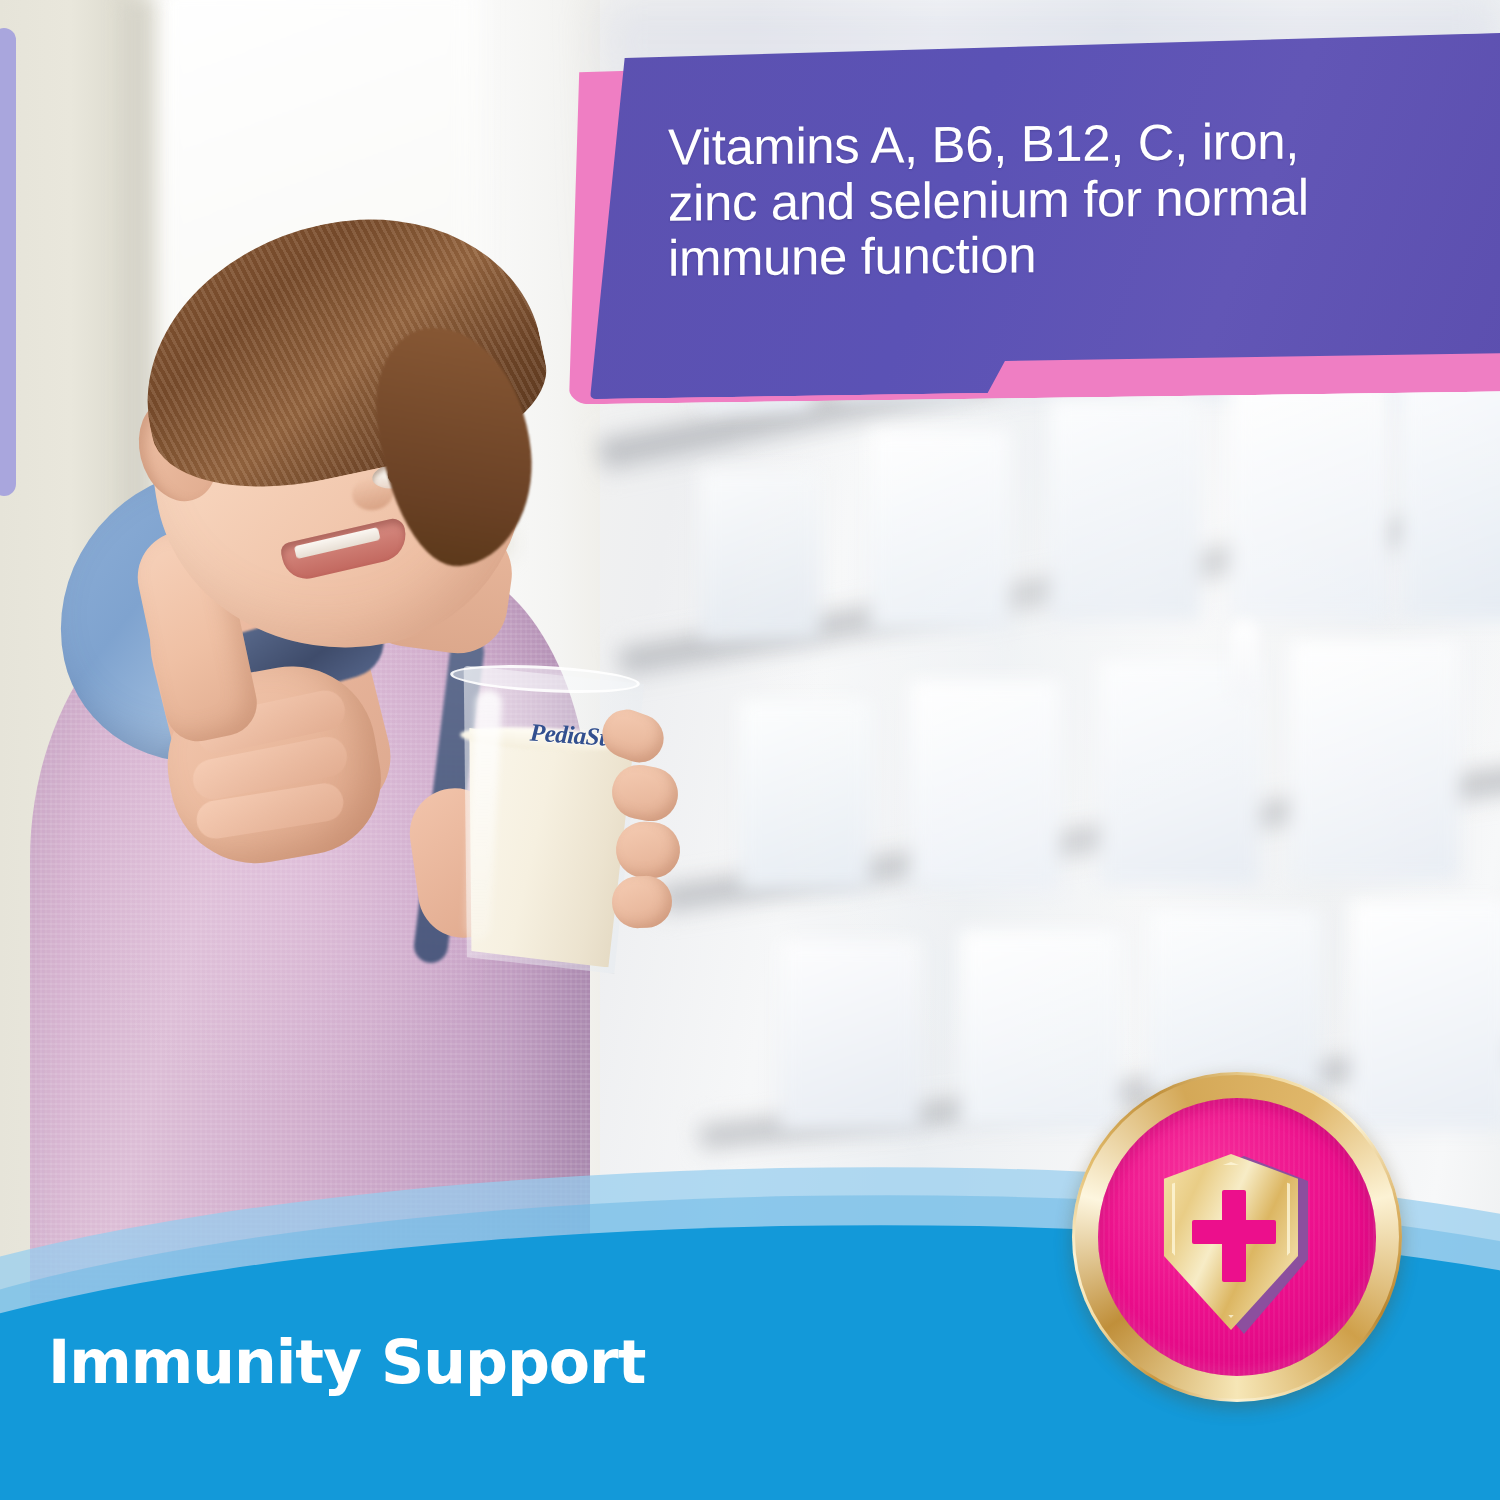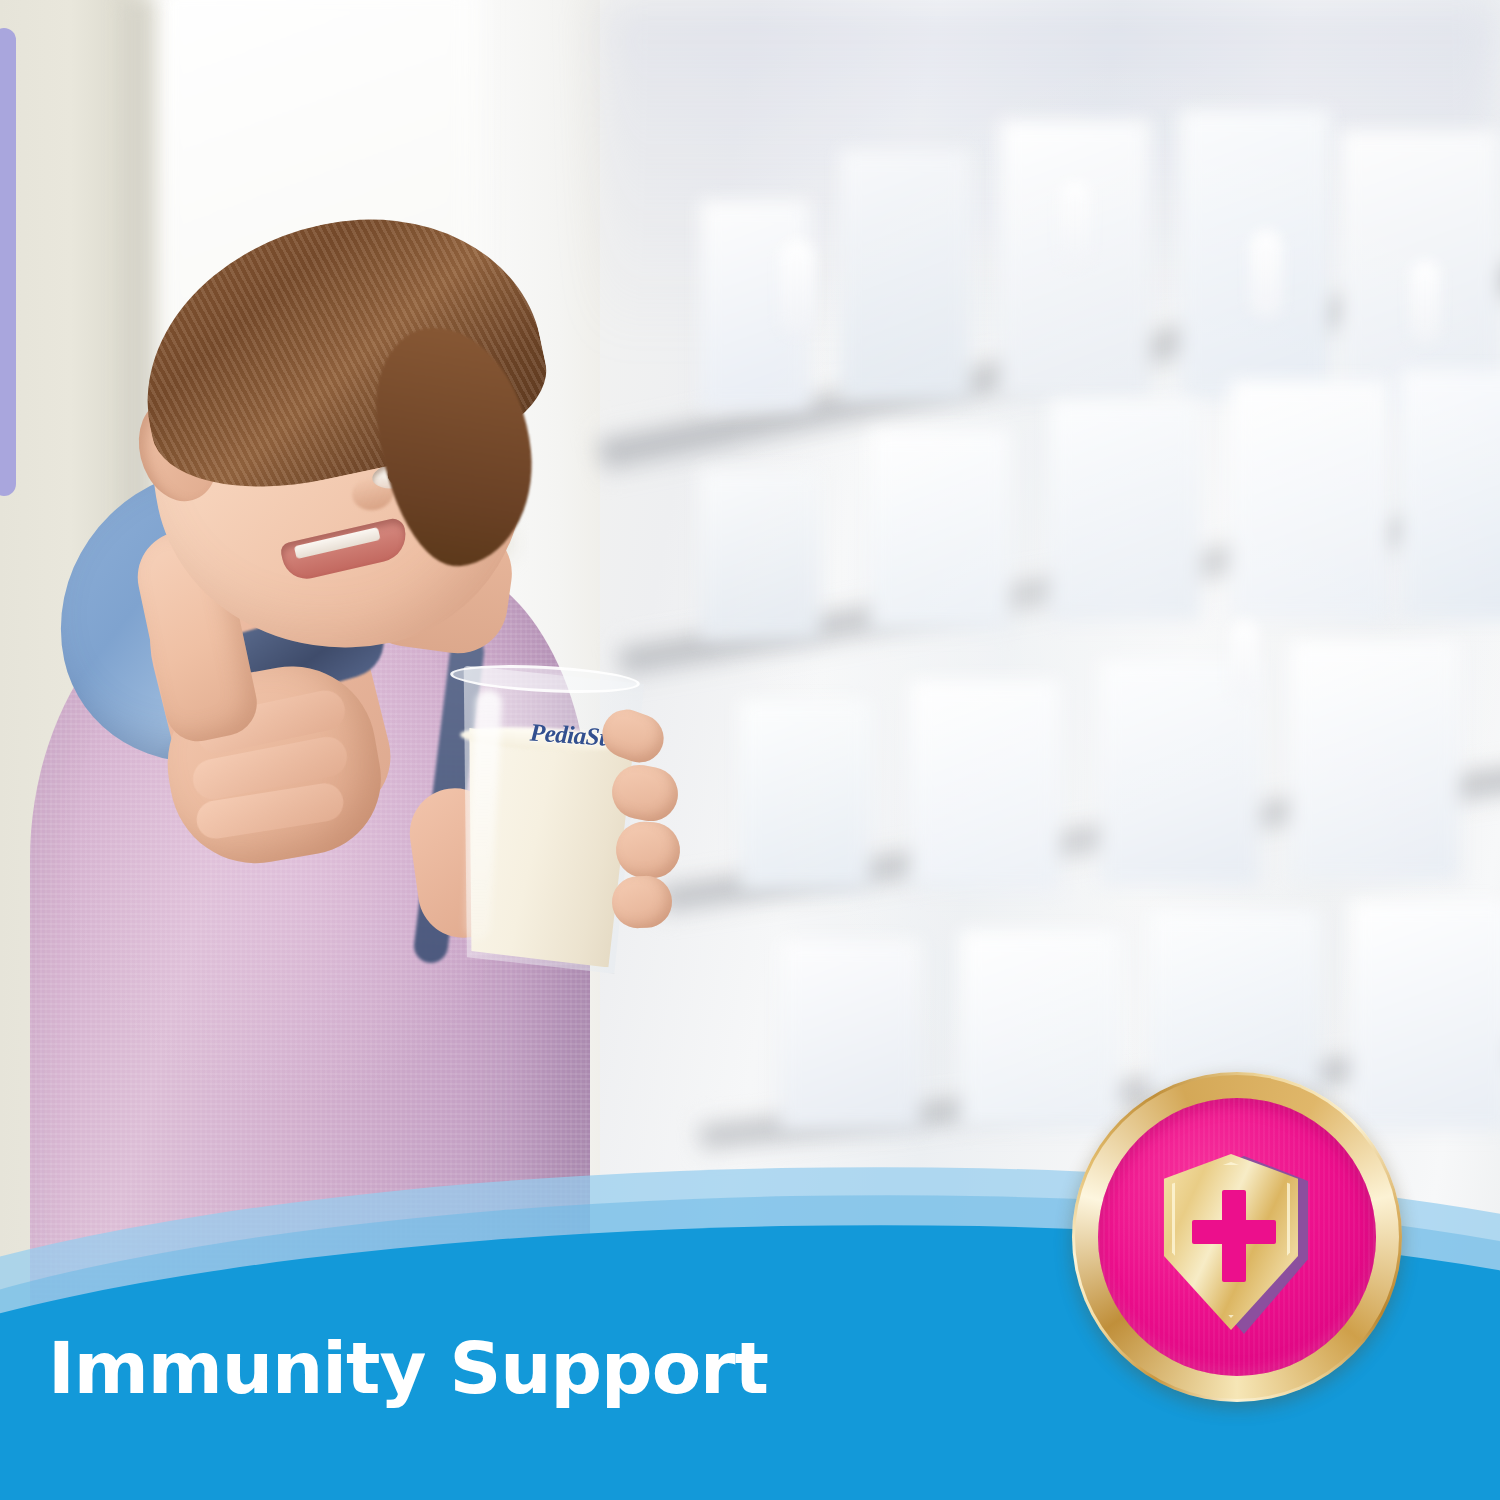--- a/index.html
+++ b/index.html
@@ -312,21 +312,21 @@
     transform:rotate(-1.1deg);
   }
   .wave-main {
     position:absolute; left:-220px; top:1226px; width:2020px; height:900px;
     background:#1399d9;
     border-radius:50% 50% 0 0 / 196px 196px 0 0;
     transform:rotate(-1.1deg);
   }
   .headline {
     position:absolute; left:48px; top:1332px;
-    font-size:72px; font-weight:700; color:#ffffff;
+    font-size:60px; font-weight:700; color:#ffffff;
     letter-spacing:-1px; line-height:1;
     font-family:"DejaVu Sans", sans-serif;
   }
 
   
   .badge {
     position:absolute; left:1072px; top:1072px; width:330px; height:330px;
   }
   .badge-ring {
     position:absolute; inset:0; border-radius:50%;
@@ -482,20 +482,29 @@
     <div class="glass-rim"></div>
     <div class="glass-shine"></div>
     <div class="brand-logo">PediaSure</div>
 
     <div class="finger" style="left:150px;top:42px;width:62px;height:48px;transform:rotate(20deg);"></div>
     <div class="finger" style="left:160px;top:96px;width:66px;height:54px;transform:rotate(10deg);"></div>
     <div class="finger" style="left:164px;top:152px;width:64px;height:56px;transform:rotate(4deg);"></div>
     <div class="finger" style="left:160px;top:206px;width:60px;height:52px;transform:rotate(-2deg);"></div>
   </div>
 
+  <div class="banner-wrap">
+    <div class="banner-pink"></div>
+    <div class="banner-purple"></div>
+    <div class="banner-text">
+      <span class="ln">Vitamins A, B6, B12, C, iron,</span>
+      <span class="ln">zinc and selenium for normal</span>
+      <span class="ln">immune function</span>
+    </div>
+  </div>
 
   <div class="wave-light"></div>
   <div class="wave-light2"></div>
   <div class="wave-main"></div>
   <div class="headline">Immunity Support</div>
 
   <div class="badge">
     <div class="badge-ring"></div>
     <div class="badge-ring-inner"></div>
     <div class="badge-face"></div>

